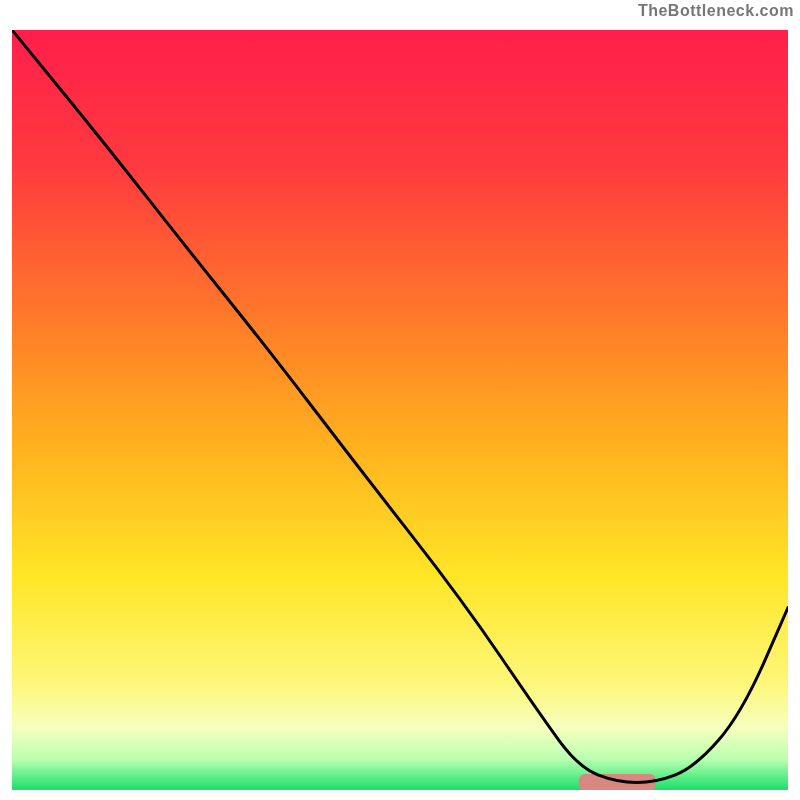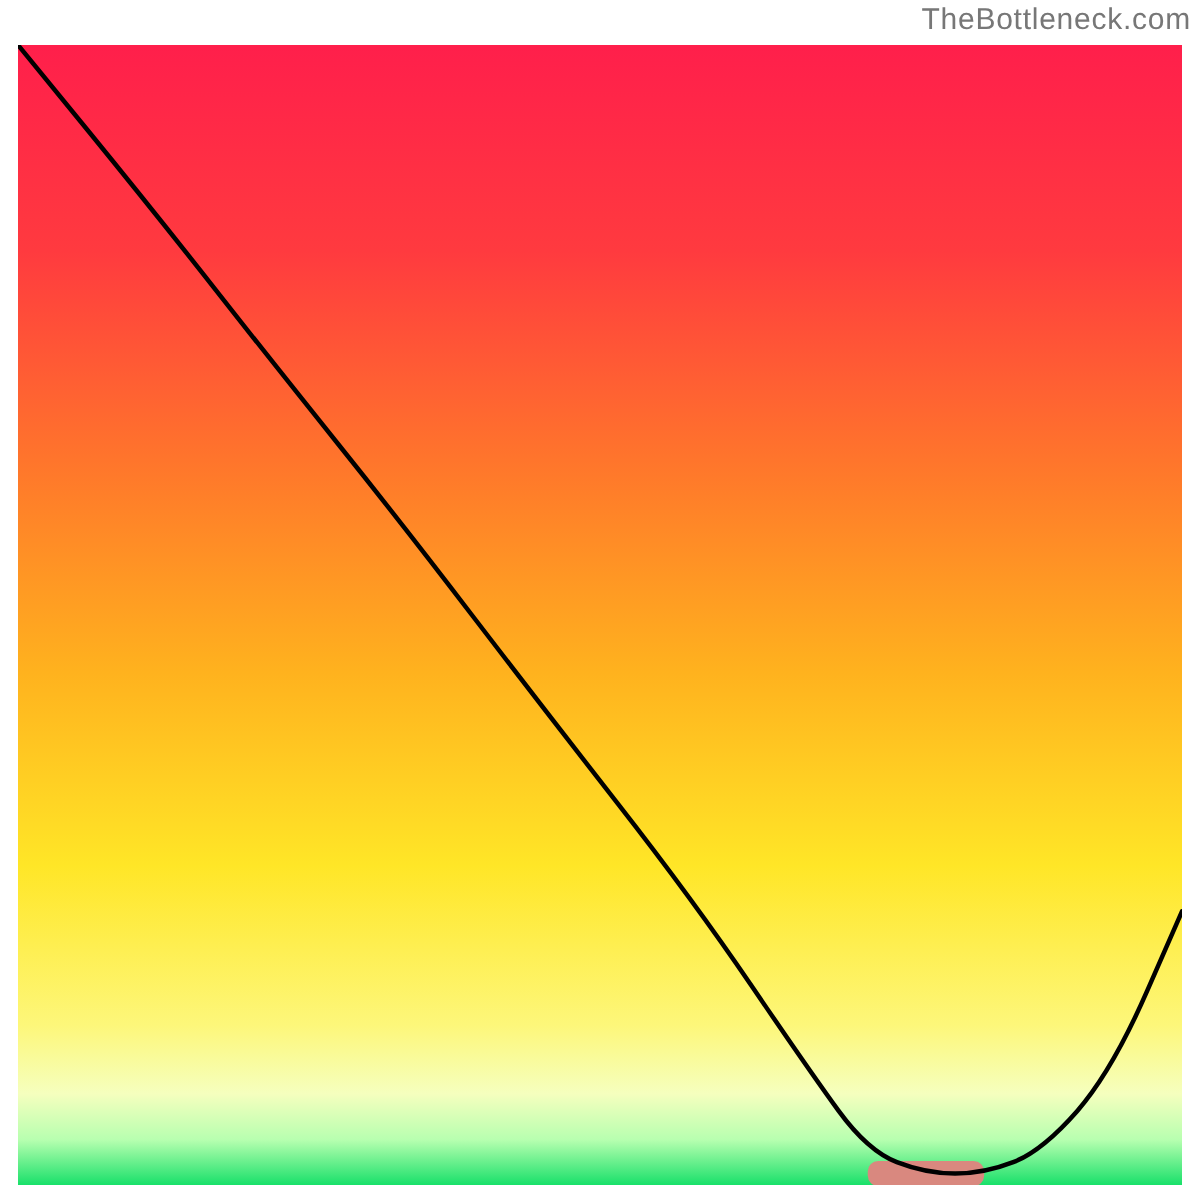--- a/index.html
+++ b/index.html
@@ -13,22 +13,22 @@
   }
   .stage {
     position: relative;
     width: 800px;
     height: 800px;
   }
   .watermark {
     position: absolute;
     top: 2px;
     right: 6px;
-    font-size: 20px;
-    font-weight: normal;
+    font-size: 16px;
+    font-weight: bold;
     color: #777;
     user-select: none;
     letter-spacing: 0.5px;
   }
   .plot {
     position: absolute;
     left: 12px;
     top: 30px;
     width: 776px;
     height: 760px;

